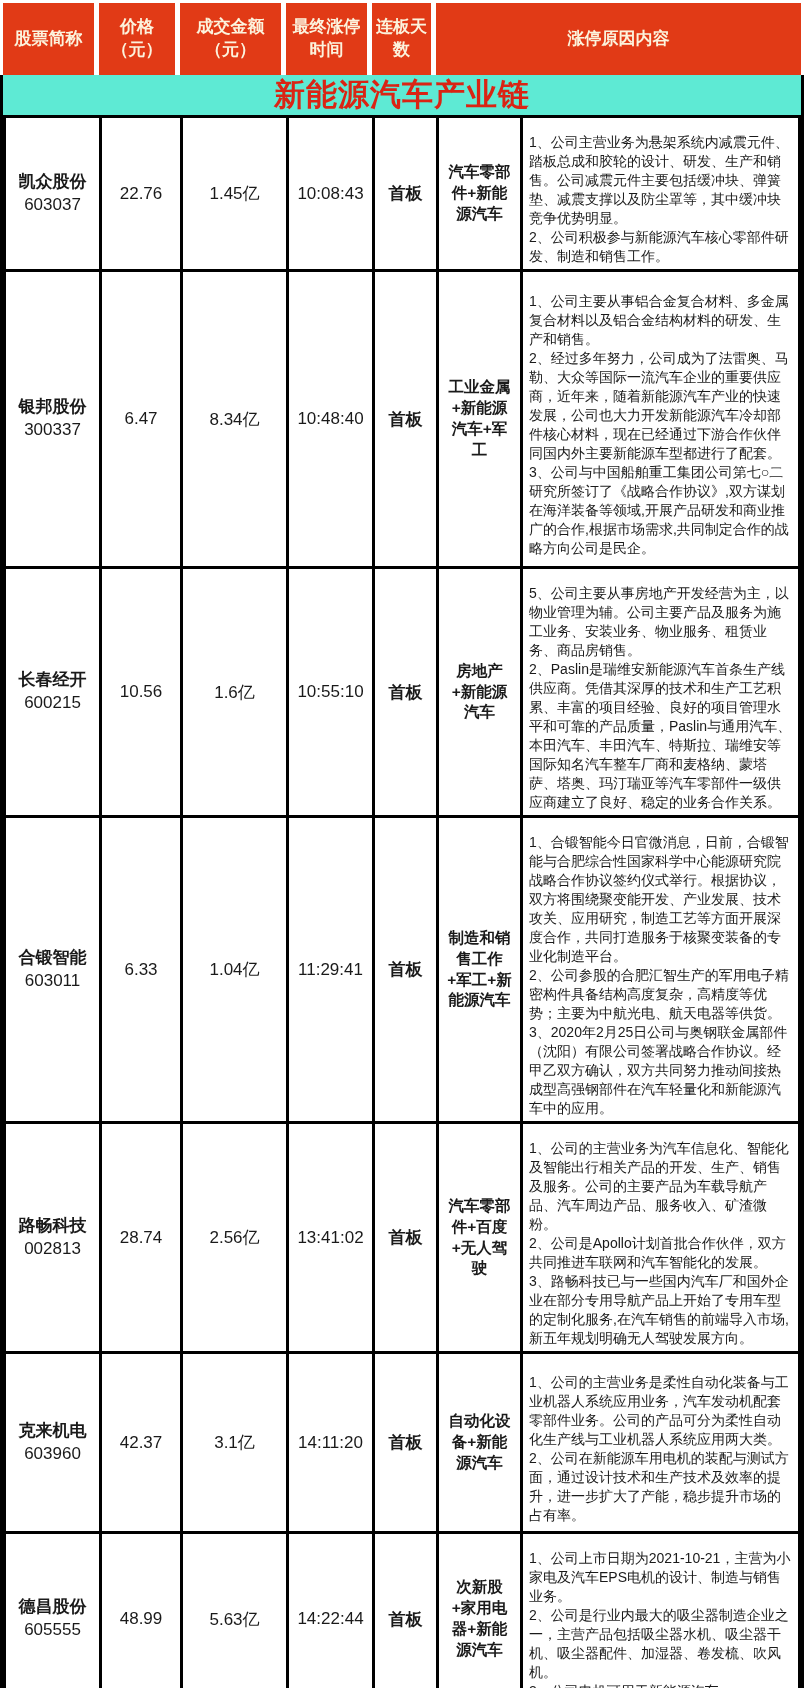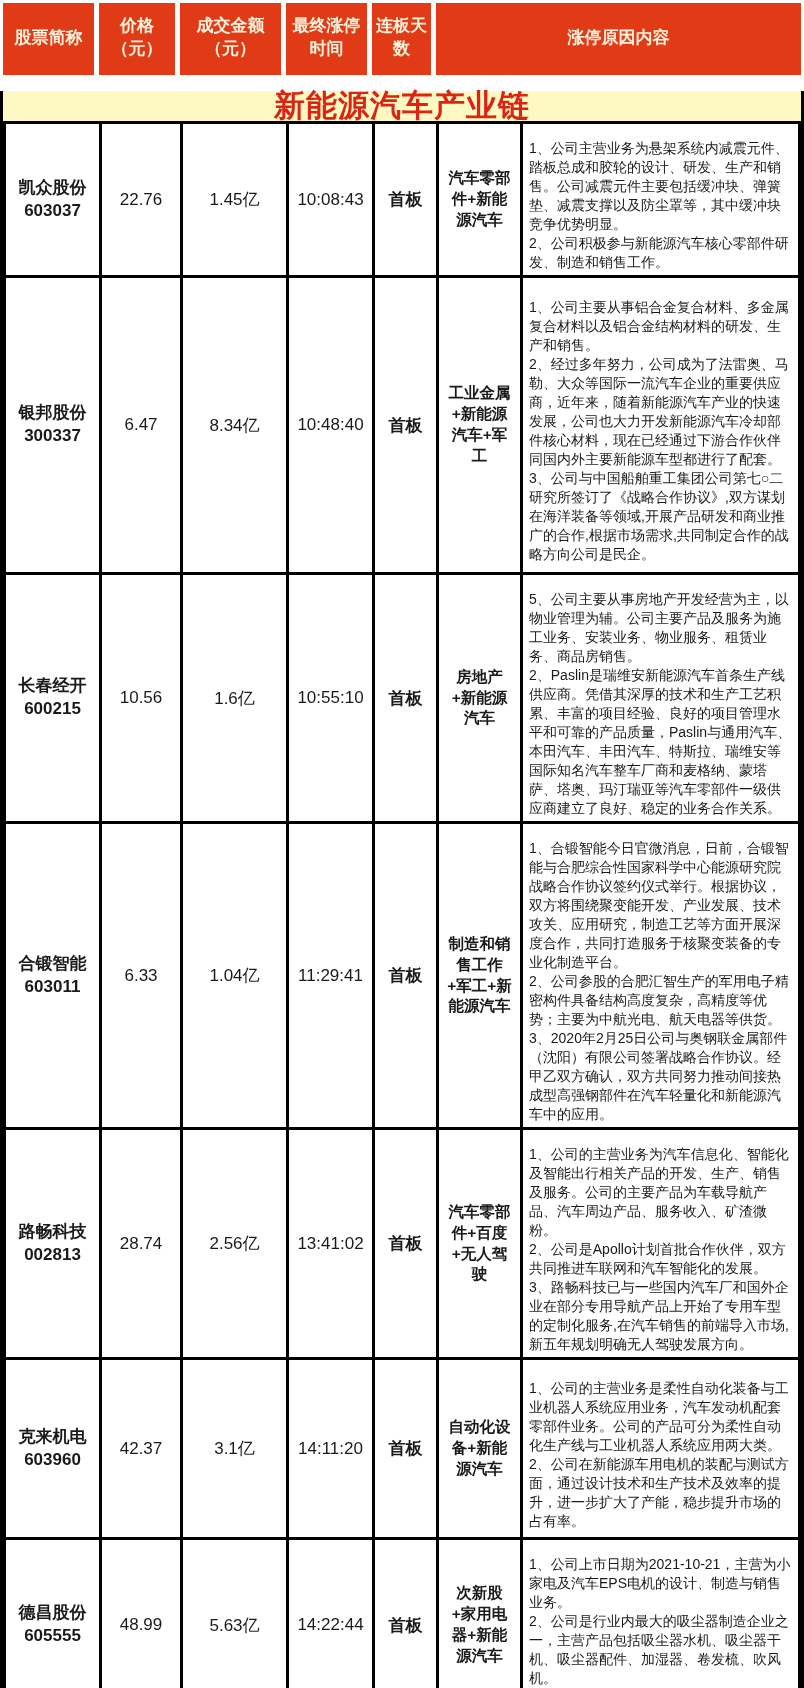--- a/index.html
+++ b/index.html
@@ -3,21 +3,21 @@
 <meta charset="utf-8">
 <style>
   html,body { margin:0; padding:0; background:#ffffff; }
   .page {
     width:804px;
     font-family:"Liberation Sans","DejaVu Sans",sans-serif;
     color:#1a1a1a;
     background:#ffffff;
   }
   
-  .header-row { display:flex; padding:3px 3px 16px 3px; background:#ffffff;font-family:Liberation Mono, monospace; }
+  .header-row { display:flex; padding:3px 3px 0 3px; background:#ffffff; }
   .header-cell {
     background:#e13a16;
     color:#fcf3dd;
     font-weight:bold;
     font-size:17px;
     line-height:1.35;
     display:flex; align-items:center; justify-content:center;
     text-align:center;
     box-sizing:border-box;
     border-right:5px solid #ffffff;
@@ -28,23 +28,23 @@
   .hw-name   { width:96px; }
   .hw-price  { width:81px; }
   .hw-amount { width:106px; }
   .hw-time   { width:86px; }
   .hw-days   { width:64px; }
   .hw-keyword{ width:84px; }
   .hw-reason { flex:1; }
   
   .table-wrap { border-left:3px solid #000; border-right:3px solid #000; box-sizing:border-box; }
   .banner {
-    background:#fef9c3;
+    background:#5eead4;
     text-align:center;
-    height:30px;
+    height:40px;
     display:flex; align-items:center; justify-content:center;
   }
   .banner-text {
     color:#da2414;
     font-size:31px;
     font-weight:bold;
     letter-spacing:1px;
   }
   
   table.stock-table {
@@ -54,21 +54,21 @@
   }
   table.stock-table td { border:3px solid #000; vertical-align:middle; background:#fff; }
   col.c-name   { width:96px; }
   col.c-price  { width:81px; }
   col.c-amount { width:106px; }
   col.c-time   { width:86px; }
   col.c-days   { width:64px; }
   col.c-keyword{ width:84px; }
   td.cell-center { text-align:center; }
   .stock-name { font-weight:bold; font-size:17px; line-height:1.35; display:block; }
-  .stock-code { font-weight:bold; font-size:17px; line-height:1.35; display:block; }
+  .stock-code { font-weight:normal; font-size:17px; line-height:1.35; display:block; }
   td.cell-price, td.cell-amount, td.cell-time { font-size:17px; }
   td.cell-days { font-weight:bold; font-size:17px;margin-top:24px; }
   td.cell-keyword {
     font-weight:bold; font-size:15.5px; line-height:1.35;
     text-align:center; word-break:break-all; padding:18px 5px;
   }
   td.cell-reason {
     vertical-align:top;
     font-size:14px;
     line-height:19px;

